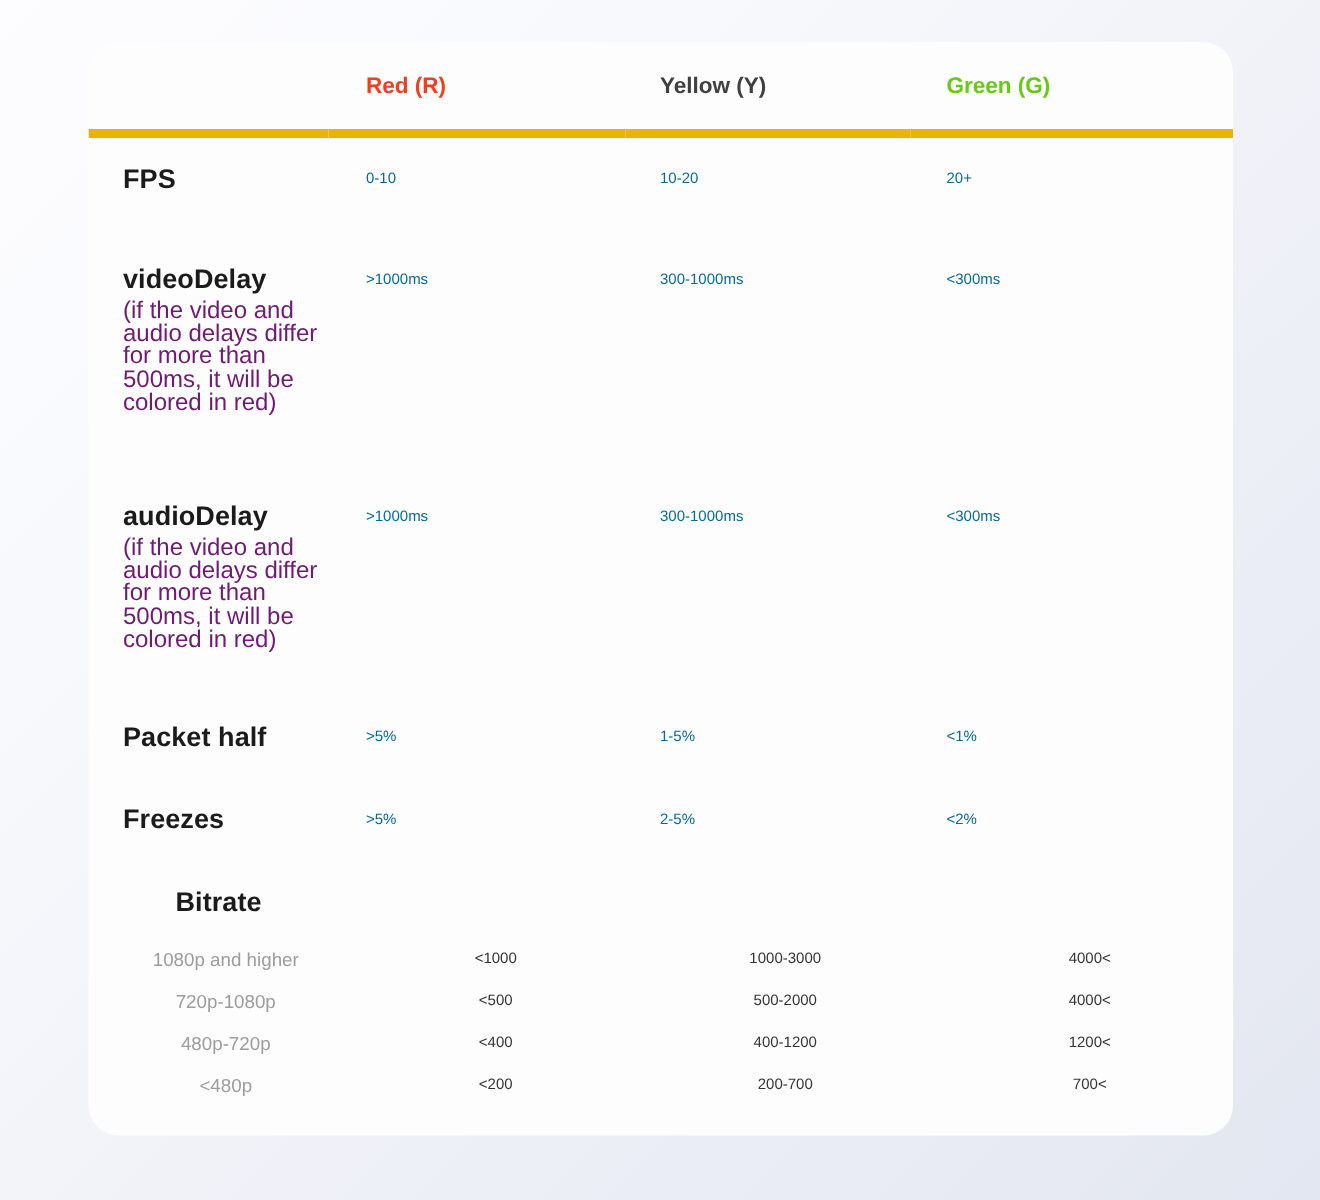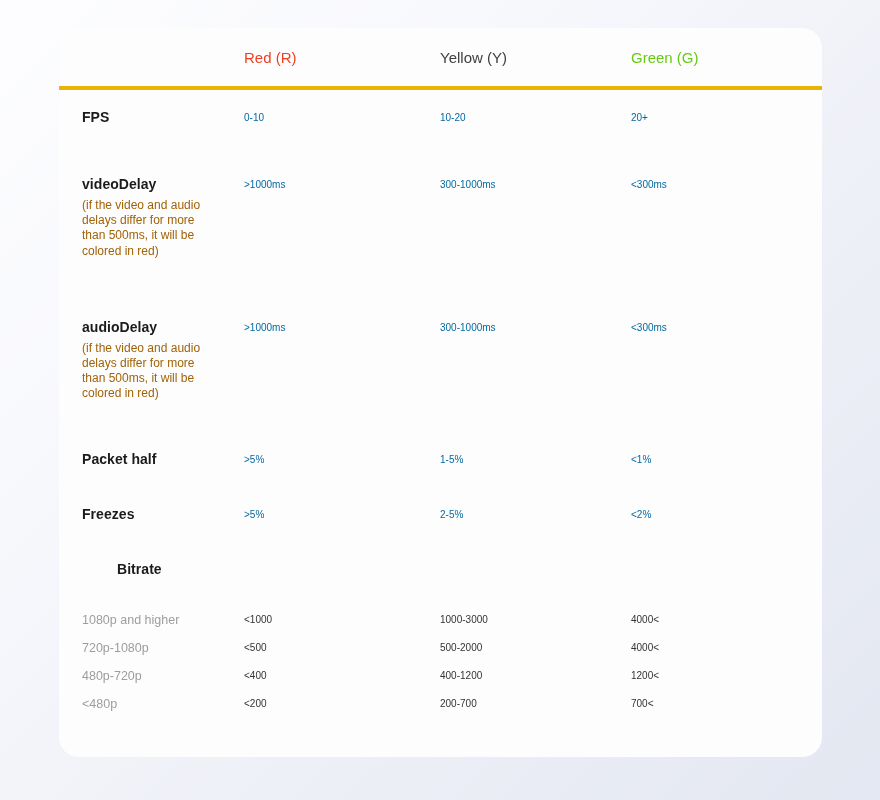--- a/index.html
+++ b/index.html
@@ -40,74 +40,75 @@
   }
 
   table.metrics col.c-label { width: 160px; }
   table.metrics col.c-red   { width: 198px; }
   table.metrics col.c-yel   { width: 190px; }
   table.metrics col.c-grn   { width: 215px; }
 
   thead th {
     text-align: left;
     font-size: 15px;
-    font-weight: normal;
+    font-weight: bold;
     padding: 0;
     height: 58px;
     vertical-align: middle;
-    border-bottom: 4px solid #eab308;
+    border-bottom: 6px solid #eab308;
   }
   thead th.pad-l { padding-left: 23px; }
   thead th.col-red { padding-left: 25px; color: #ef3f20; }
   thead th.col-yel { padding-left: 23px; color: #404040; }
   thead th.col-grn { padding-left: 24px; color: #66cb12; }
 
   tbody td {
     vertical-align: top;
     padding: 0;
     font-size: 13.5px;
     color: #303030;
   }
 
   tr.datarow > td { padding-top: 19px; }
   tr.datarow > td.label-cell { padding-left: 23px; }
   tr.datarow > td.v-red { padding-left: 25px; }
   tr.datarow > td.v-yel { padding-left: 23px; }
   tr.datarow > td.v-grn { padding-left: 24px; }
 
   .row-name {
-    font-size: 14px;
+    font-size: 18px;
     font-weight: bold;
     color: #1b1b1b;
     line-height: 17px;
     letter-spacing: 0.05px;
   }
 
   .row-note {
     margin-top: 5px;
-    font-size: 12px;
-    color: #a16207;
+    font-size: 16px;
+    color: #701a75;
     line-height: 15.2px;
     max-width: 132px;
   }
 
   .val {
     font-size: 10px;
     color: #0369a1;
     line-height: 18px;
   }
   .val.wrap { max-width: 176px; }
   .val.wrap-y { max-width: 168px; }
 
   .spacer-sm { height: 18px; }
   .spacer-md { height: 30px; }
   .spacer-lg { height: 41px; }
 
   .sub-grid {
-    margin-top: 28px;
+    margin-top: 16px;
+    text-align: center;
   }
   .sub-line {
     height: 28px;
     line-height: 28px;
     font-size: 12.5px;
     color: #9d9d9d;
     white-space: nowrap;
   }
   .sub-val {
     height: 28px;

